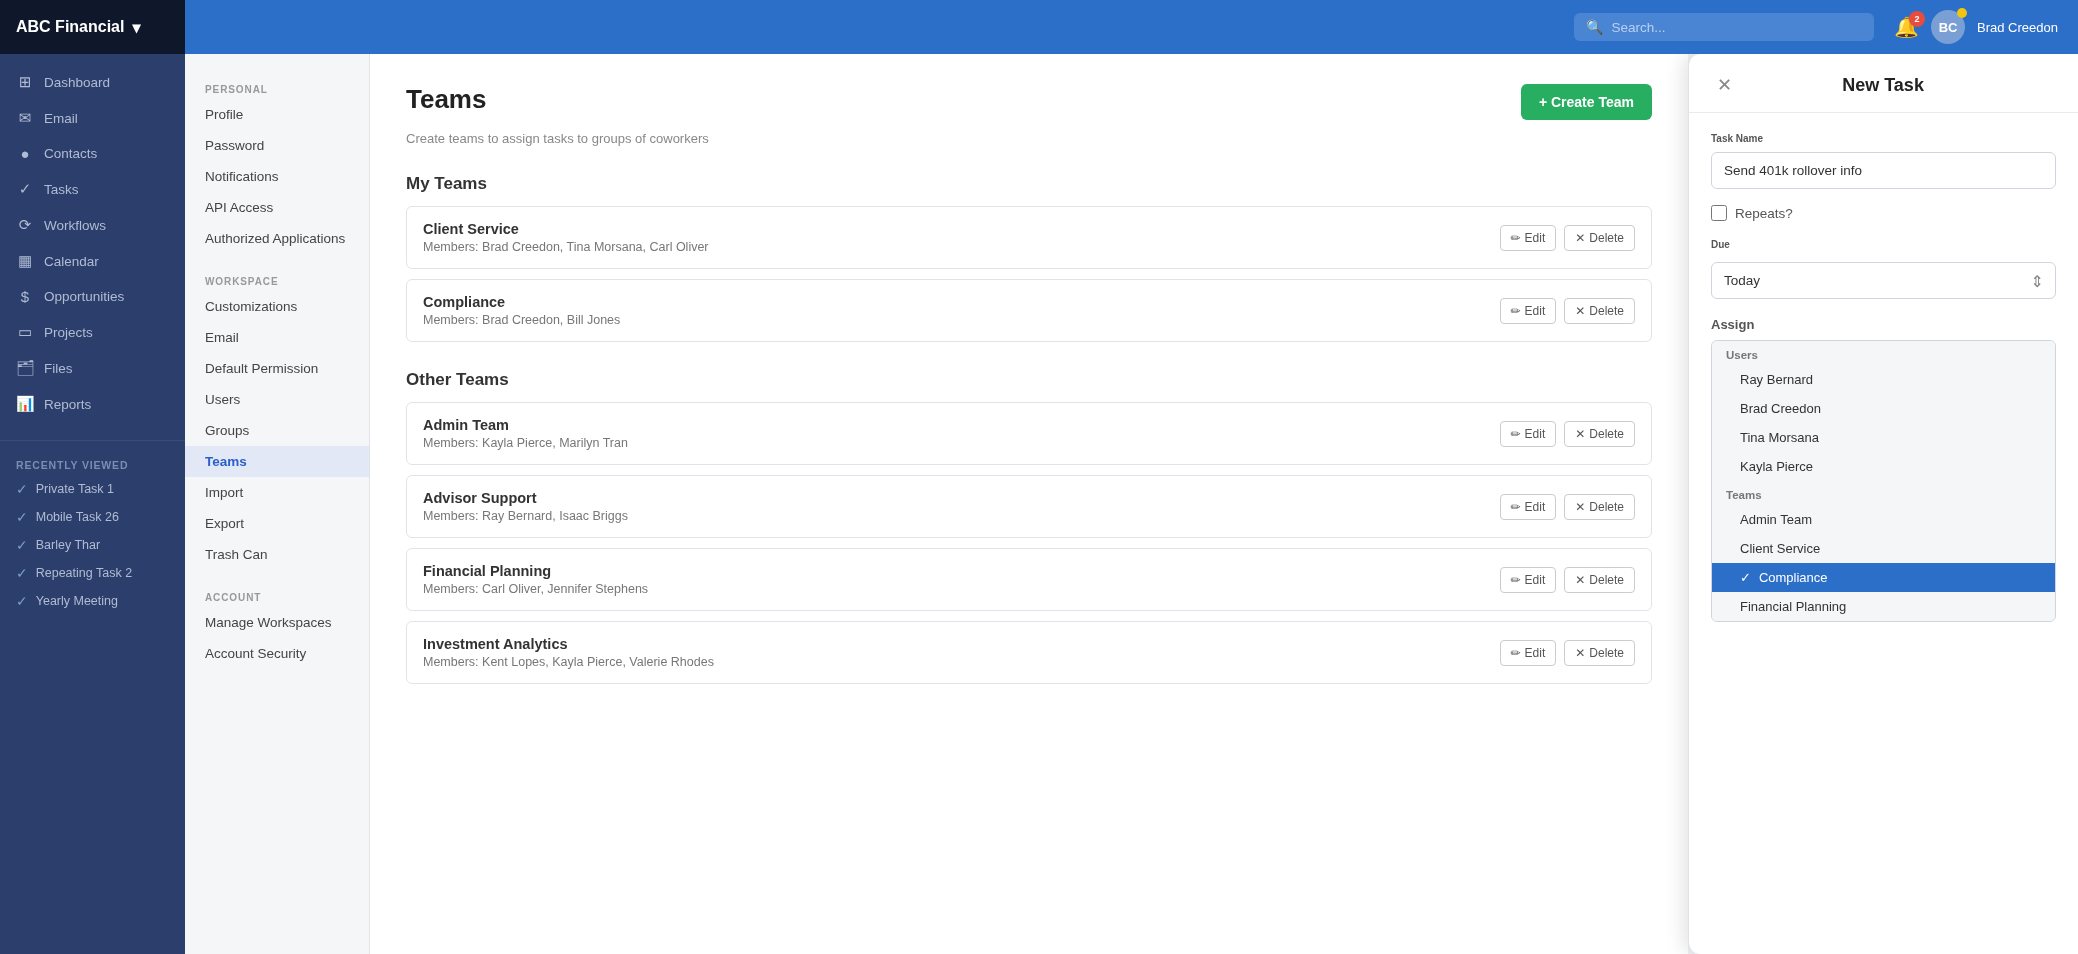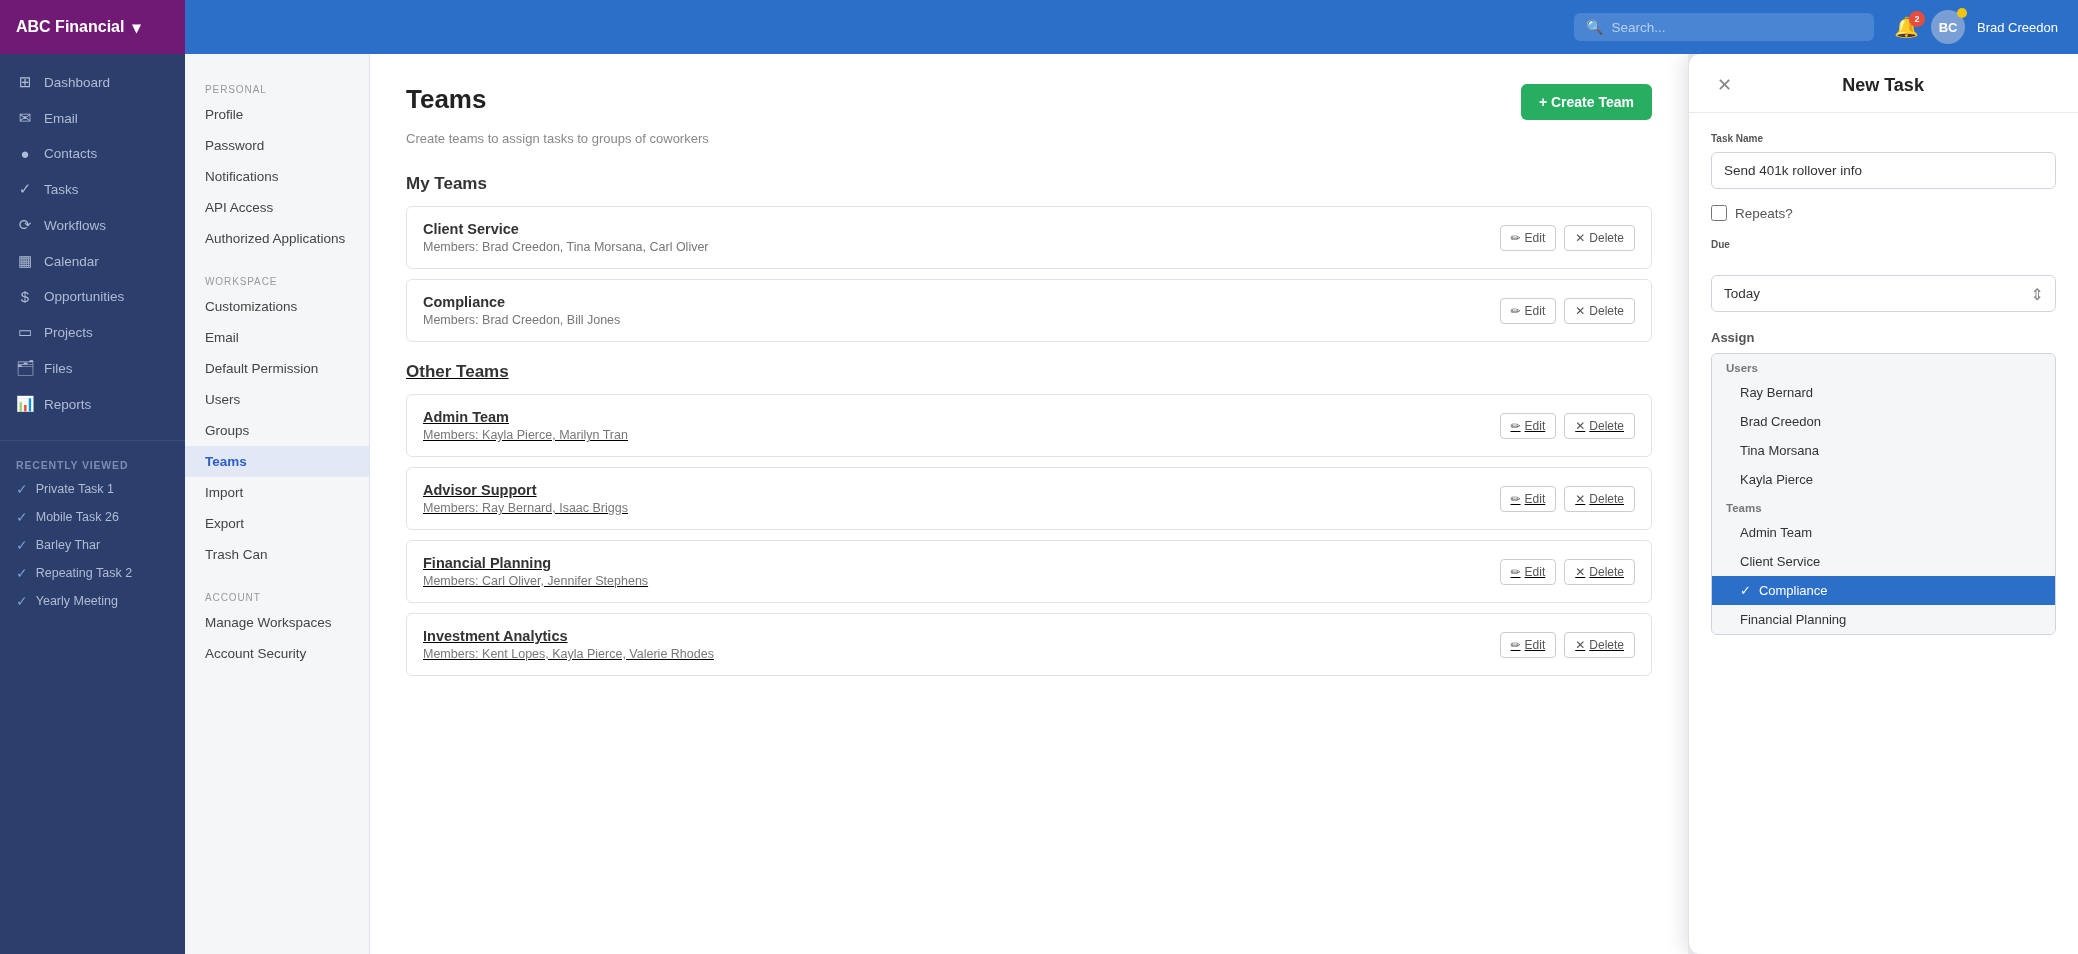--- a/index.html
+++ b/index.html
@@ -13,21 +13,21 @@
       display: flex;
       flex-direction: column;
       flex-shrink: 0;
       height: 100%;
     }
     .sidebar-header {
       display: flex;
       align-items: center;
       padding: 0 16px;
       height: 54px;
-      background: #701a75;
+      background: #0f172a;
       color: white;
       font-weight: 600;
       font-size: 16px;
       gap: 8px;
       flex-shrink: 0;
     }
     .sidebar-nav { padding: 10px 0; }
     .sidebar-item {
       display: flex;
       align-items: center;
@@ -155,21 +155,21 @@
     .settings-sidebar {
       width: 185px;
       background: #f5f6f8;
       border-right: 1px solid #e0e4ea;
       padding: 20px 0;
       flex-shrink: 0;
       overflow-y: auto;
     }
     .settings-group-label {
       font-size: 10px;
-      font-weight: 400;
+      font-weight: 700;
       color: #999;
       text-transform: uppercase;
       letter-spacing: 0.09em;
       padding: 10px 20px 4px;
     }
     .settings-item {
       padding: 8px 20px;
       font-size: 13.5px;
       color: #444;
       cursor: pointer;
@@ -233,21 +233,21 @@
       align-items: center;
       gap: 4px;
       padding: 5px 10px;
       border: 1px solid #ccc;
       border-radius: 4px;
       background: white;
       font-size: 12px;
       color: #555;
       cursor: pointer;
     }
-    .section-gap { margin-top: 20px; text-decoration: underline; }
+    .section-gap { margin-top: 28px; }
 
     
     .task-panel {
       width: 390px;
       background: white;
       border-left: 1px solid #e0e4ea;
       border-radius: 12px 0 0 12px;
       box-shadow: -4px 0 20px rgba(0,0,0,0.12);
       padding: 0;
       flex-shrink: 0;
@@ -293,21 +293,21 @@
     .checkbox-row {
       display: flex;
       align-items: center;
       gap: 8px;
       margin-top: 16px;
     }
     .checkbox-row input[type=checkbox] { width: 16px; height: 16px; }
     .checkbox-label { font-size: 13.5px; color: #555; }
     .select-wrapper {
       position: relative;
-      margin-top: 25px;
+      margin-top: 12px;
     }
     .select-input {
       width: 100%;
       border: 1px solid #d0d4dc;
       border-radius: 6px;
       padding: 10px 12px;
       font-size: 13.5px;
       color: #333;
       background: white;
       appearance: none;

